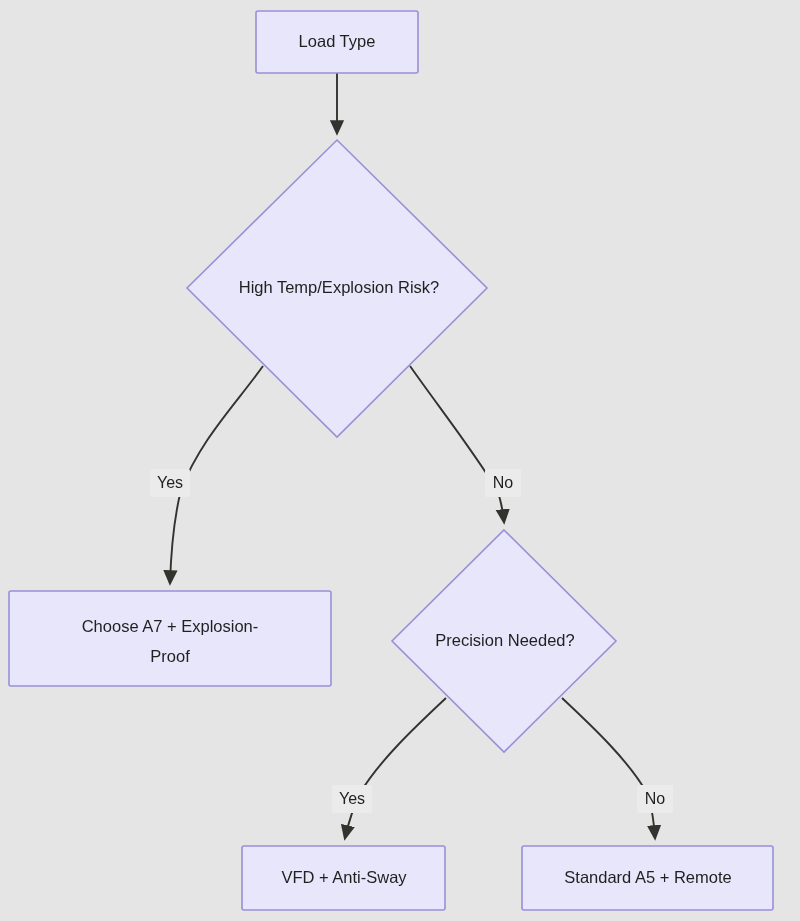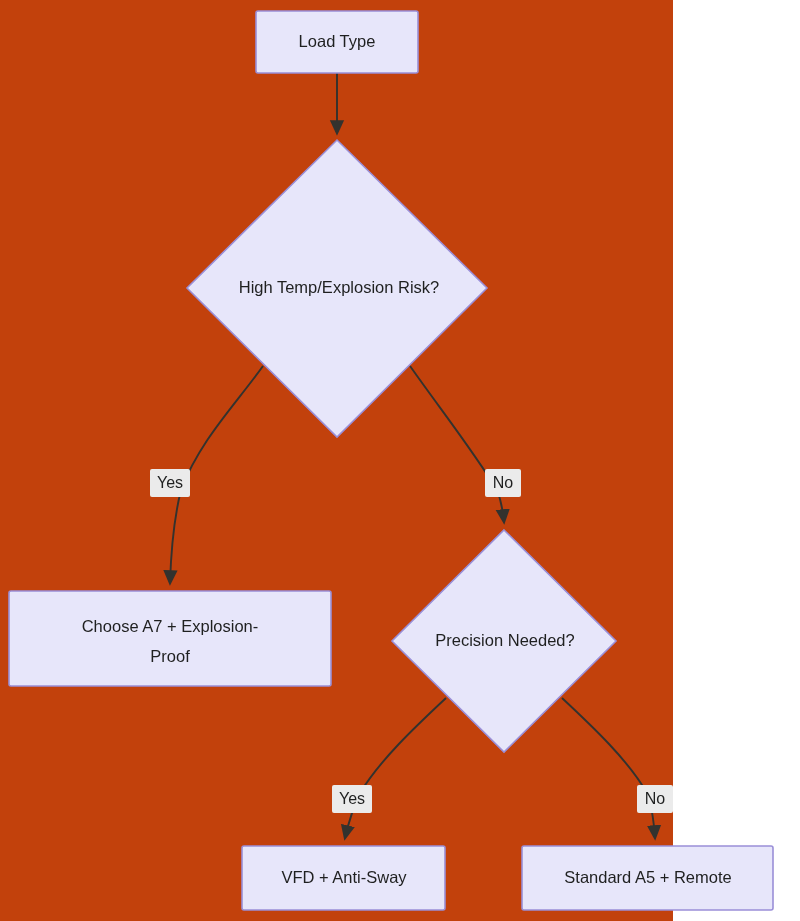--- a/index.html
+++ b/index.html
@@ -9,23 +9,23 @@
     background: #ffffff;
   }
   body {
     width: 800px;
     height: 921px;
     font-family: "Liberation Sans", sans-serif;
     overflow: hidden;
   }
   #flow-root {
     position: relative;
-    width: 673px;
+    width: 800px;
     height: 921px;
-    background: #c2410c;
+    background: #e5e5e5;
   }
   #flow-svg {
     position: absolute;
     left: 0;
     top: 0;
     width: 800px;
     height: 921px;
   }
   .node-label {
     font-family: "Liberation Sans", sans-serif;

